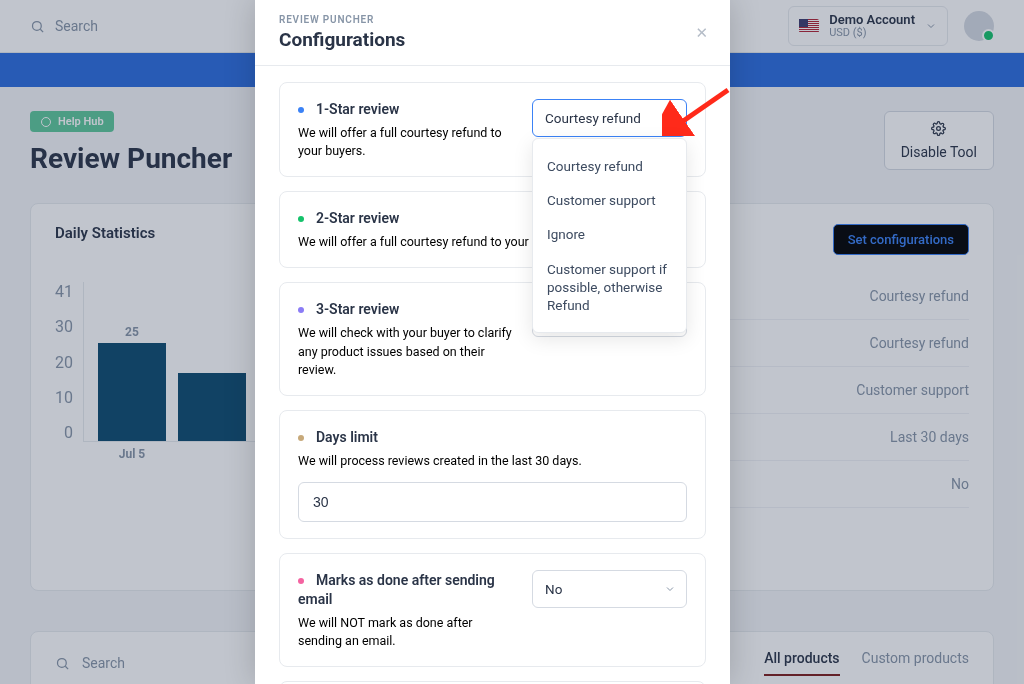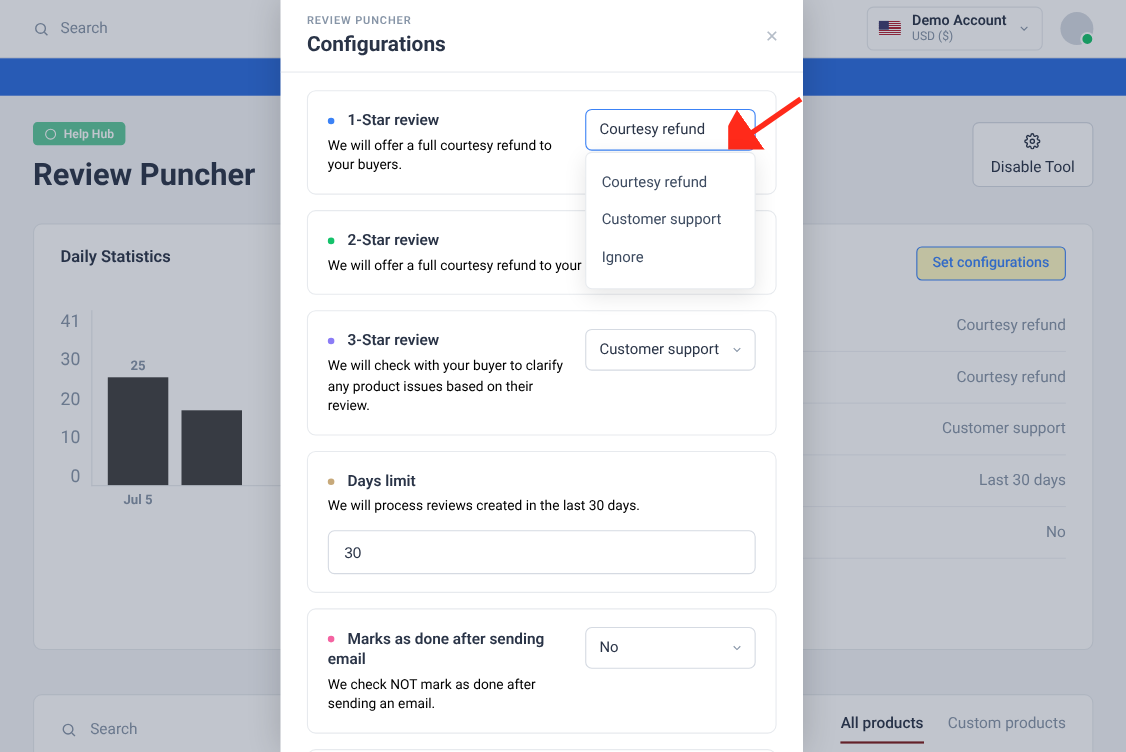--- a/index.html
+++ b/index.html
@@ -42,34 +42,34 @@
   .page-head{display:flex;justify-content:space-between;align-items:flex-start;margin-bottom:28px;}
   .hub{display:inline-flex;align-items:center;gap:6px;background:#5dc89a;color:#fff;font-size:11px;font-weight:600;padding:4px 10px;border-radius:4px;margin-bottom:10px;}
   .page-title{font-size:28px;font-weight:700;color:#2a3447;}
   .disable-btn{display:flex;align-items:center;gap:8px;padding:9px 16px;border:1px solid #d5dae2;border-radius:6px;background:#fff;font-size:14px;color:#2a3447;flex-direction:column;}
   .gear{width:15px;height:15px;stroke:#2a3447;fill:none;}
 
   .card{background:#fff;border:1px solid #e7eaee;border-radius:8px;padding:20px 24px;margin-bottom:20px;}
   .card-head{display:flex;justify-content:space-between;align-items:center;margin-bottom:18px;}
   .card-title{font-size:15px;font-weight:600;color:#2a3447;}
   .bigcard-title{font-size:15px;font-weight:600;color:#2a3447;}
-  .set-btn{padding:7px 14px;border:1px solid #3b82f6;color:#3b82f6;background:#fef9c3;border-radius:5px;font-size:13px;font-weight:500;}
+  .set-btn{padding:7px 14px;border:1px solid #3b82f6;color:#3b82f6;background:#000000;border-radius:5px;font-size:13px;font-weight:500;}
 
   .flex-row{display:flex;gap:20px;}
   .stat-col{flex:1;}
   .conf-col{flex:1;}
   .conf-row{display:flex;justify-content:space-between;padding:15px 0;border-bottom:1px solid #f0f2f5;font-size:14px;}
   .conf-row:last-child{border-bottom:none;flex-direction:column;}
   .conf-key{color:#2a3447;}
   .conf-val{color:#8795a7;}
 
   .chart{position:relative;height:180px;display:flex;}
   .yaxis{display:flex;flex-direction:column;justify-content:space-between;align-items:flex-end;padding-right:10px;height:160px;font-size:16px;color:#8795a7;}
   .bars{position:relative;flex:1;height:160px;border-left:1px solid #e7eaee;border-bottom:1px solid #e7eaee;display:flex;align-items:flex-end;gap:12px;padding-left:14px;}
-  .bar{width:55px;background:#404040;position:relative;font-weight:bold;}
+  .bar{width:68px;background:#0c4a6e;position:relative;font-weight:bold;}
   .bar-label{position:absolute;top:-18px;left:0;right:0;text-align:center;font-size:12px;color:#8795a7;}
   .bar-x{position:absolute;bottom:-20px;left:0;right:0;text-align:center;font-size:12px;color:#8795a7;}
 
   .prod-card{background:#fff;border:1px solid #e7eaee;border-radius:8px;padding:18px 24px;}
   .prod-head{display:flex;justify-content:space-between;align-items:center;}
   .prod-search{display:flex;align-items:center;gap:12px;color:#8795a7;font-size:14px;}
   .tabs{display:flex;gap:22px;font-size:14px;}
   .tab{color:#8795a7;padding-bottom:8px;}
   .tab.active{color:#2a3447;border-bottom:2px solid #7f1d1d;font-weight:500;}
   .table-head{display:flex;justify-content:space-between;margin-top:22px;font-size:11px;letter-spacing:0.06em;color:#8795a7;text-transform:uppercase;}
@@ -258,20 +258,21 @@
         <span>Courtesy refund</span>
         <svg class="chev" viewBox="0 0 24 24" fill="none" stroke="#8795a7" stroke-width="2">
             <polyline points="6 9 12 15 18 9"></polyline>
           </svg>
       </div>
     </div>
     <div class="dropdown" id="dd1">
         <div class="dd-item">Courtesy refund</div>
         <div class="dd-item">Customer support</div>
         <div class="dd-item">Ignore</div>
+        <div class="dd-item">Customer support if possible, otherwise Refund</div>
       </div>
   </div>
 
   <div class="section">
     <div class="sec-row">
       <div class="sec-left">
         <span class="dot" style="background:#15c26b"></span>
         <span class="sec-title">2-Star review</span>
         <div class="sec-sub">We will offer a full courtesy refund to your buyers.</div>
       </div>
@@ -299,21 +300,21 @@
     <span class="sec-title">Days limit</span>
     <div class="sec-sub">We will process reviews created in the last 30 days.</div>
     <input class="input-full" value="30" style="">
   </div>
 
   <div class="section">
     <div class="sec-row">
       <div class="sec-left">
         <span class="dot" style="background:#f463a1"></span>
         <span class="sec-title">Marks as done after sending email</span>
-        <div class="sec-sub">We check NOT mark as done after sending an email.</div>
+        <div class="sec-sub">We will NOT mark as done after sending an email.</div>
       </div>
       <div class="select">
         <span>No</span>
         <svg class="chev" viewBox="0 0 24 24" fill="none" stroke="#8795a7" stroke-width="2">
             <polyline points="6 9 12 15 18 9"></polyline>
           </svg>
       </div>
     </div>
   </div>
 

